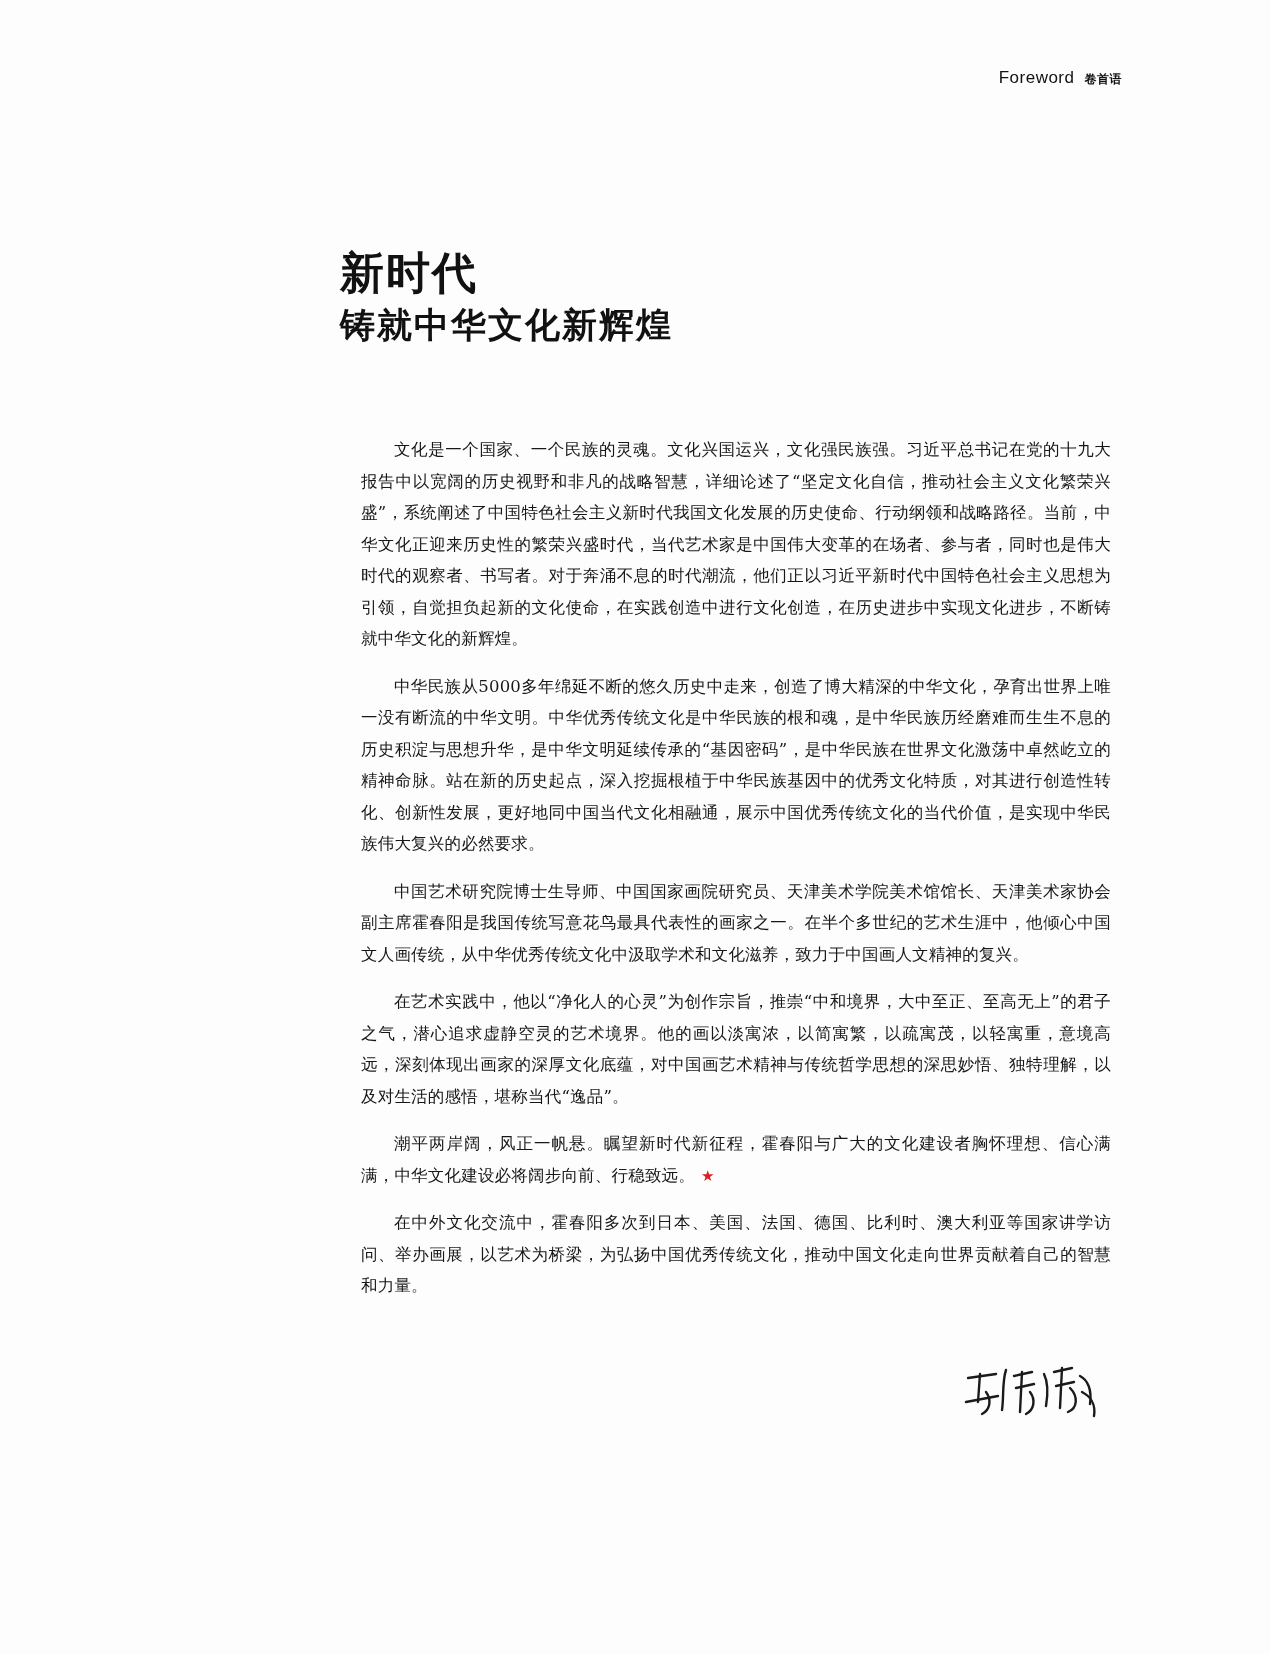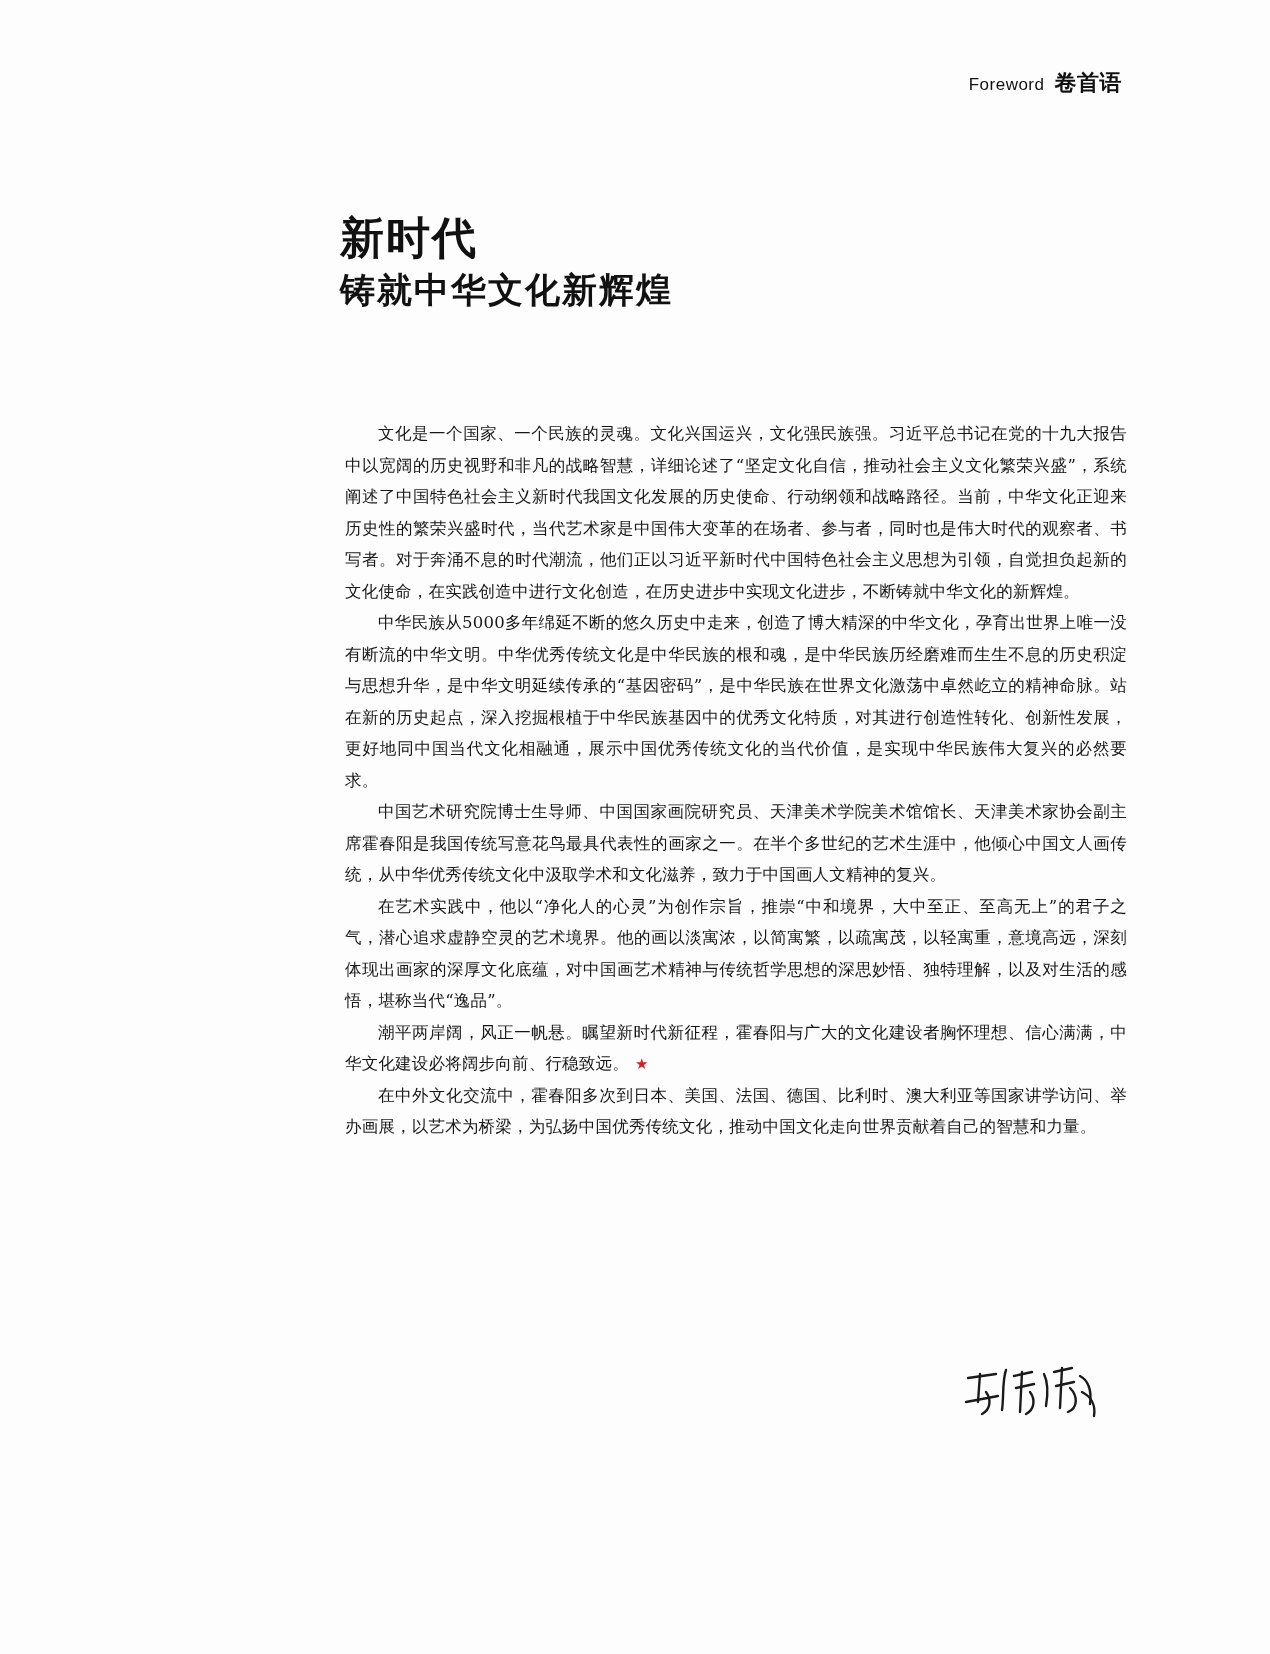--- a/index.html
+++ b/index.html
@@ -33,48 +33,48 @@
   }
   .running-head .rh-en {
     font-family: "Liberation Sans", sans-serif;
     font-weight: 400;
     text-align: center;
   }
   .running-head .rh-cn {
     font-family: "DejaVu Sans", "Liberation Sans", sans-serif;
     font-weight: 700;
     margin-left: 10px;
-    font-size: 22px;
+    font-size: 12px;
   }
   
   .title-block {
     position: absolute;
     top: 212px;
     left: 340px;
     width: 820px;
   }
   .title-line {
     font-family: "DejaVu Sans", "Liberation Sans", sans-serif;
     font-weight: 700;
     color: #111;
     letter-spacing: 2px;
     line-height: 1.18;
   }
-  .title-line-1 { font-size: 44px; }
+  .title-line-1 { font-size: 44px; margin-top: 35px; }
   .title-line-2 { font-size: 35px; margin-top: 6px; }
 
   
   .article {
     position: absolute;
     top: 418px;
     left: 345px;
     width: 782px;
   }
   .article p {
-    margin: 0;
+    margin: 16px;
     font-family: "DejaVu Serif", "Liberation Serif", serif;
     font-size: 16.5px;
     line-height: 31.5px;
     text-align: justify;
     text-justify: inter-ideograph;
     text-indent: 2em;
     color: #171717;
     letter-spacing: 0.2px;
   }
   .endmark {

